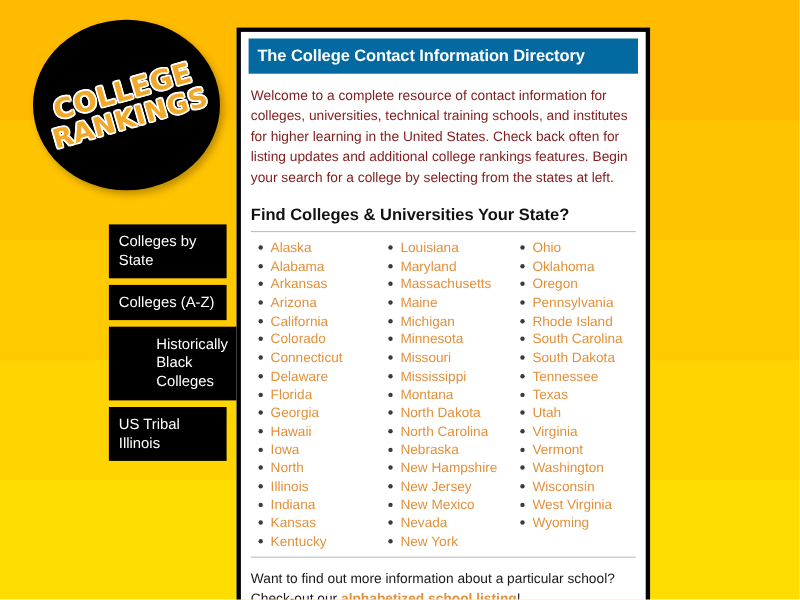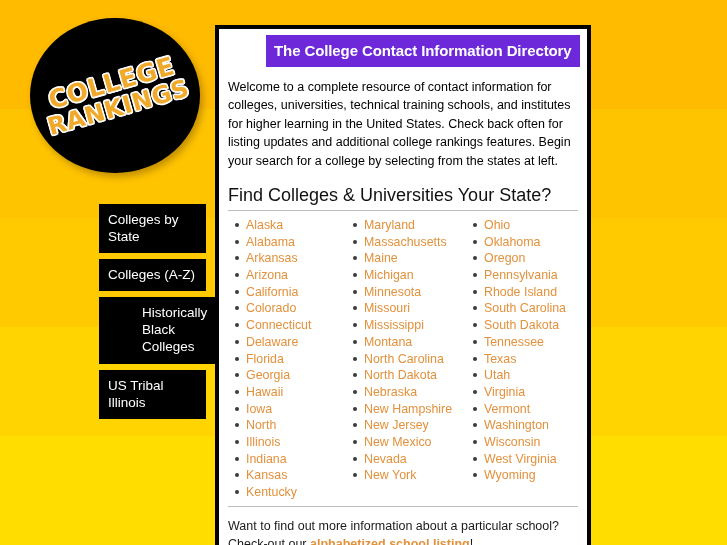--- a/index.html
+++ b/index.html
@@ -113,38 +113,37 @@
     top: 25px;
     width: 354px;
     height: 540px;
     background: #ffffff;
     border: 4px solid #000000;
     padding: 6px 7px 6px 7px;
     box-sizing: content-box;
     overflow: hidden;
   }
   #titlebar {
-    background: #6d28d9;
+    background: #0369a1;
     color: #ffffff;
     font-size: 15px;
     font-weight: bold;
     padding: 7px 8px 8px 8px;
     letter-spacing: -0.1px;
     line-height: 17px;
-    margin-left: 40px;
   }
   #intro {
     font-size: 12.5px;
     line-height: 18.4px;
-    color: #000000;
+    color: #7f1d1d;
     margin: 11px 2px 0 2px;
   }
   #section-heading {
-    font-size: 18px;
-    font-weight: normal;
+    font-size: 15px;
+    font-weight: bold;
     color: #111111;
     margin: 16px 2px 0 2px;
     line-height: 19px;
   }
   hr.rule {
     border: none;
     border-top: 1px solid #bdbdbd;
     margin: 5px 2px 0 2px;
     height: 0;
   }
@@ -255,30 +254,31 @@
         <li><span class="state-link">Georgia</span></li>
         <li><span class="state-link">Hawaii</span></li>
         <li><span class="state-link">Iowa</span></li>
         <li><span class="state-link">North</span></li>
         <li><span class="state-link">Illinois</span></li>
         <li><span class="state-link">Indiana</span></li>
         <li><span class="state-link">Kansas</span></li>
         <li><span class="state-link">Kentucky</span></li>
       </ul>
     <ul class="state-col col2">
+        <li><span class="state-link">Louisiana</span></li>
         <li><span class="state-link">Maryland</span></li>
         <li><span class="state-link">Massachusetts</span></li>
         <li><span class="state-link">Maine</span></li>
         <li><span class="state-link">Michigan</span></li>
         <li><span class="state-link">Minnesota</span></li>
         <li><span class="state-link">Missouri</span></li>
         <li><span class="state-link">Mississippi</span></li>
         <li><span class="state-link">Montana</span></li>
+        <li><span class="state-link">North Dakota</span></li>
         <li><span class="state-link">North Carolina</span></li>
-        <li><span class="state-link">North Dakota</span></li>
         <li><span class="state-link">Nebraska</span></li>
         <li><span class="state-link">New Hampshire</span></li>
         <li><span class="state-link">New Jersey</span></li>
         <li><span class="state-link">New Mexico</span></li>
         <li><span class="state-link">Nevada</span></li>
         <li><span class="state-link">New York</span></li>
       </ul>
     <ul class="state-col col3">
         <li><span class="state-link">Ohio</span></li>
         <li><span class="state-link">Oklahoma</span></li>

